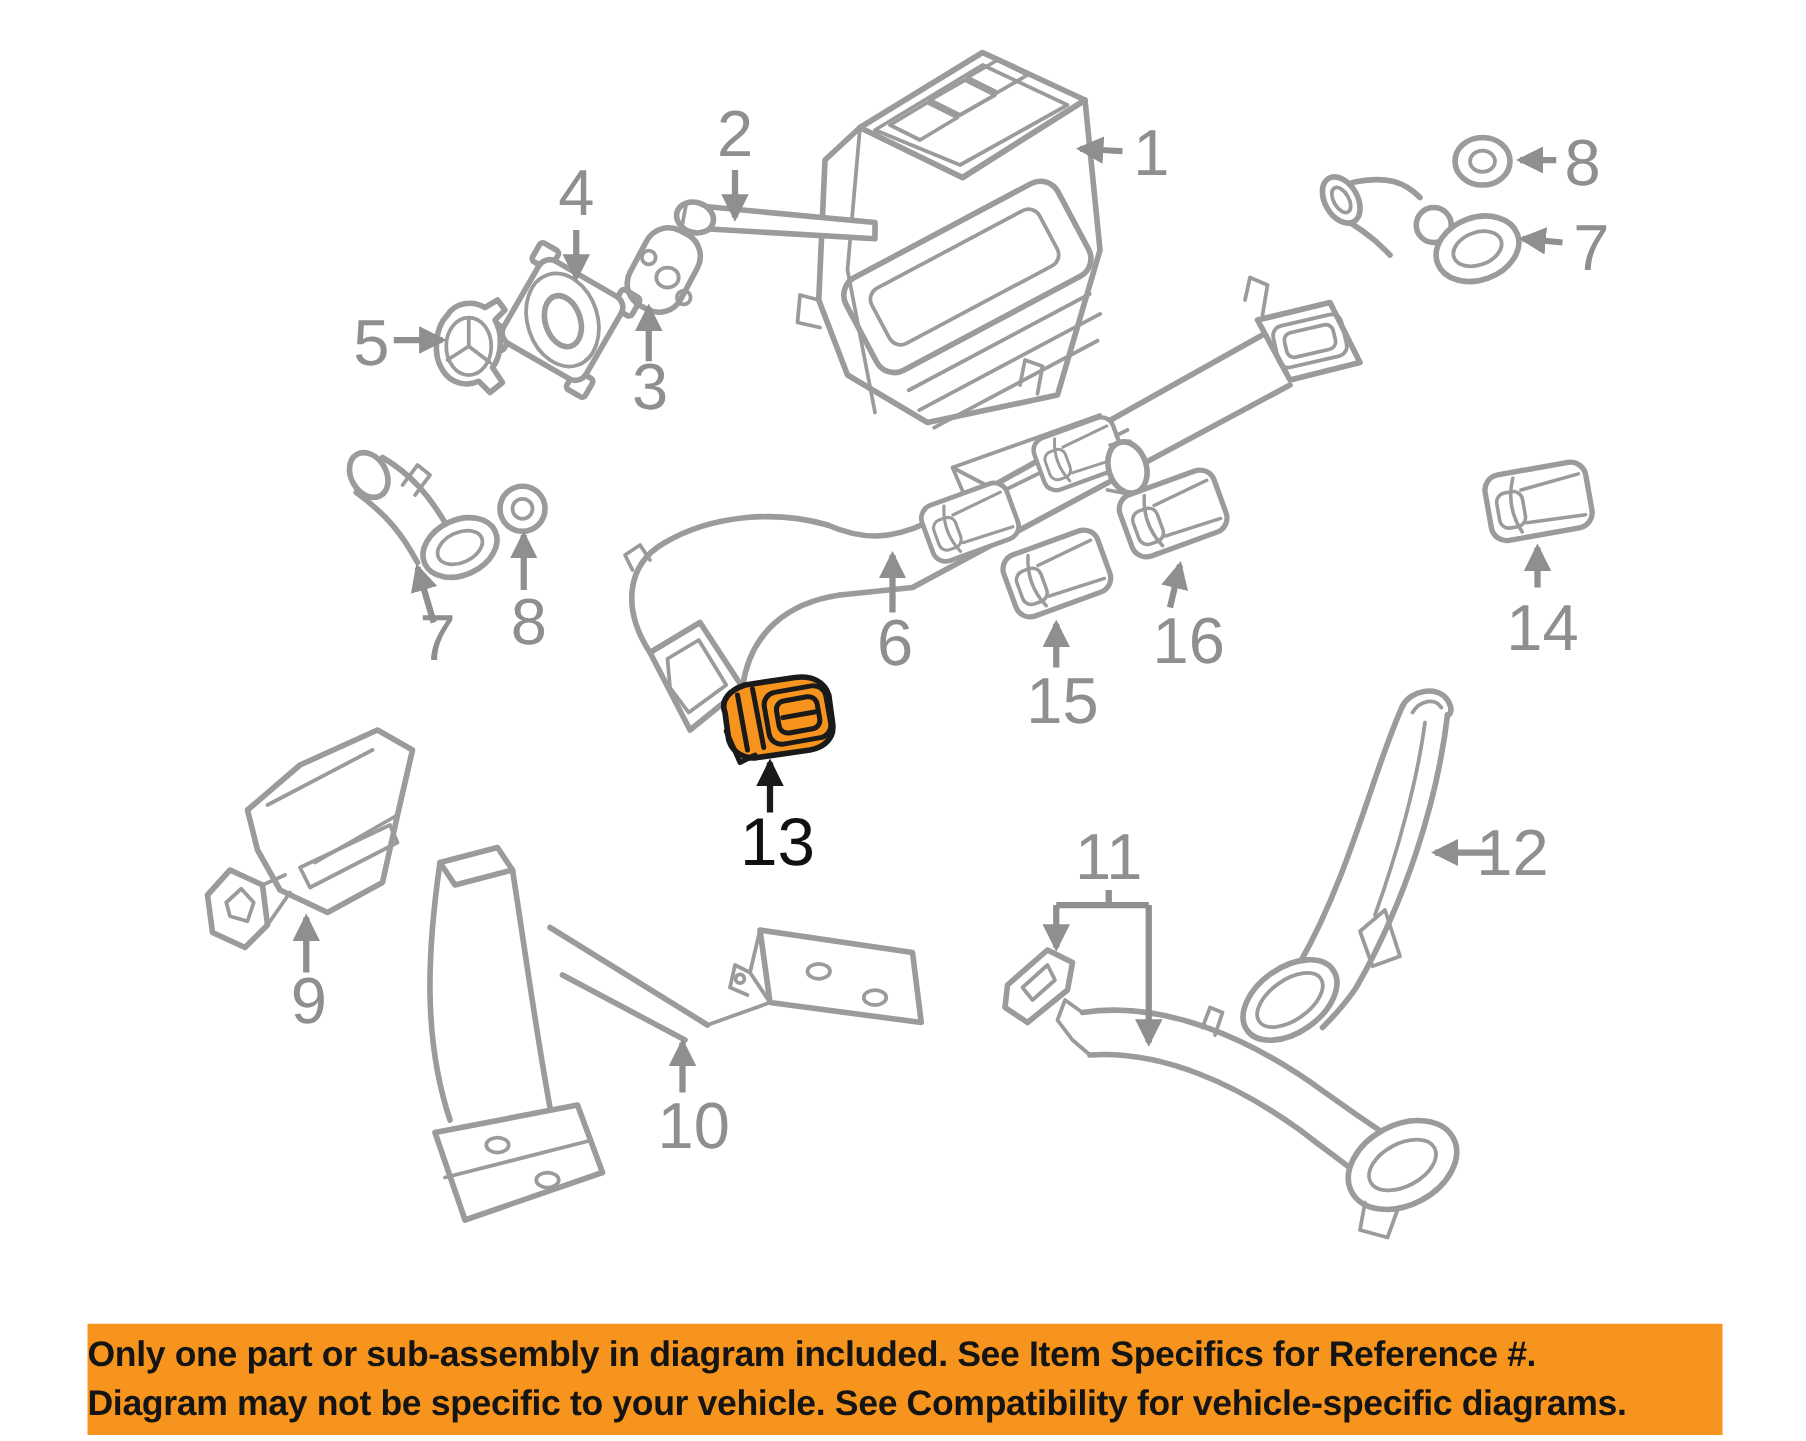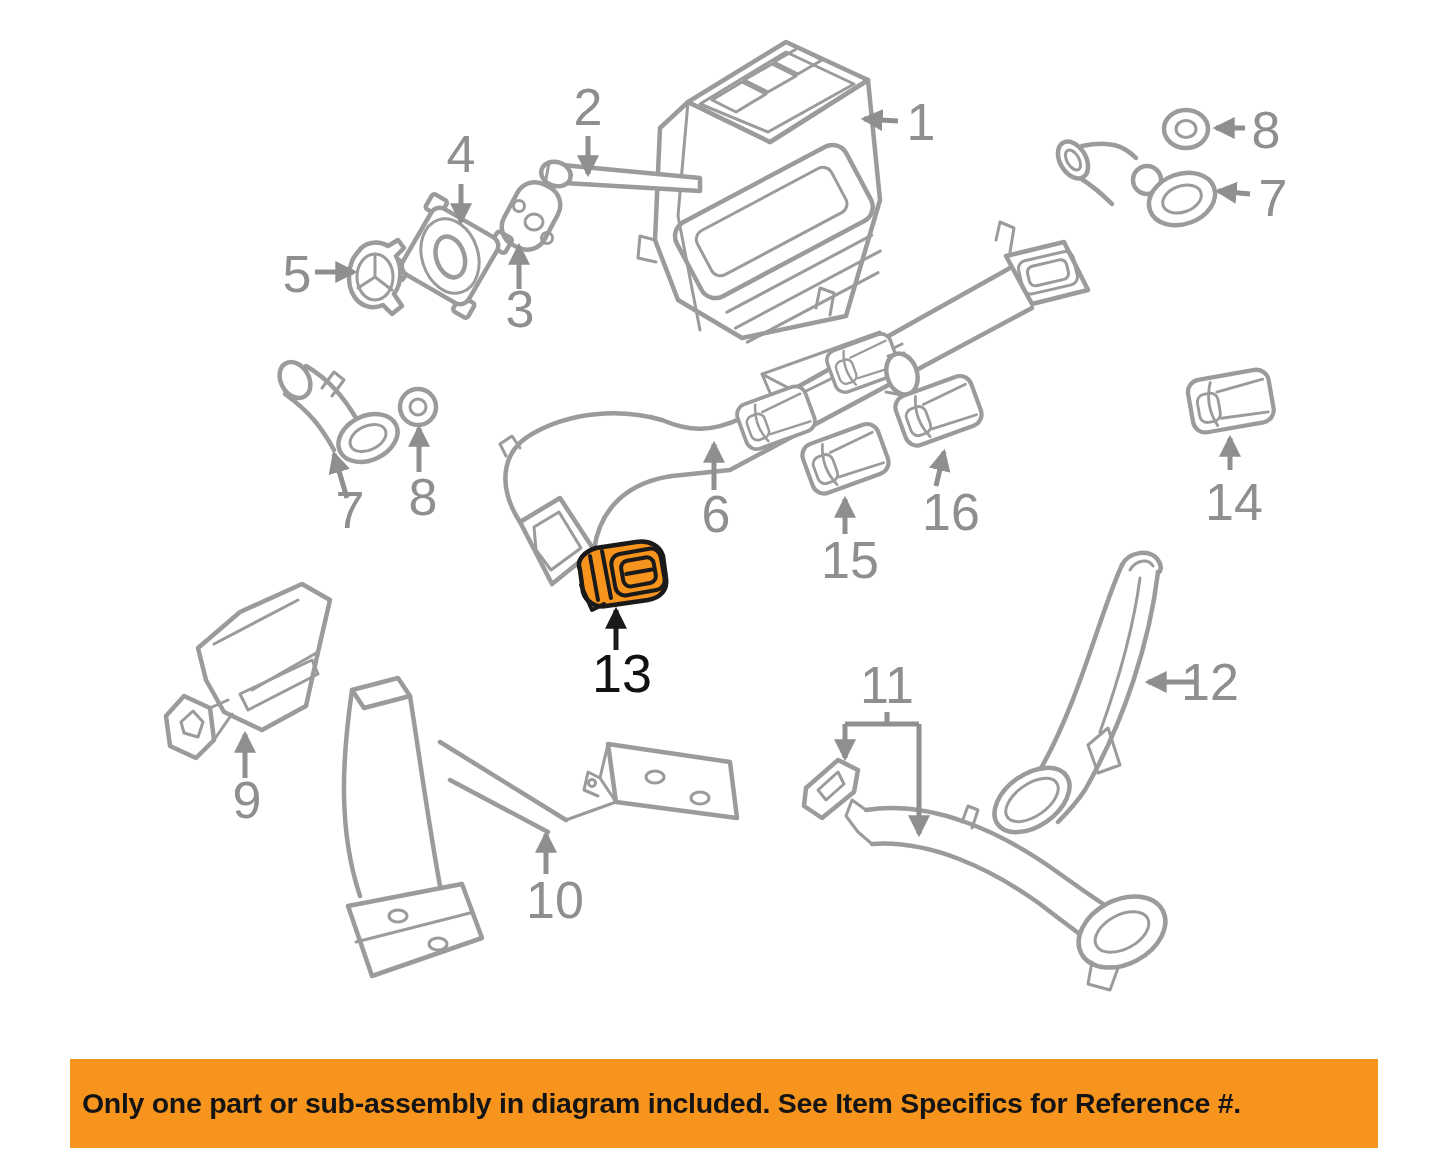--- a/index.html
+++ b/index.html
@@ -10,21 +10,21 @@
   .lnthin{fill:none;stroke:#9b9b9b;stroke-width:3;stroke-linejoin:round;stroke-linecap:round;}
   .fw{fill:#ffffff;stroke:#9b9b9b;stroke-width:4.5;stroke-linejoin:round;stroke-linecap:round;}
   .arrow{fill:none;stroke:#8f8f8f;stroke-width:5;stroke-linecap:butt;}
   .arrowB{fill:none;stroke:#1a1a1a;stroke-width:5;stroke-linecap:butt;}
   .num{font-family:"Liberation Sans",sans-serif;font-size:52px;fill:#8f8f8f;text-anchor:middle;}
   .numB{font-family:"Liberation Sans",sans-serif;font-size:54px;fill:#111111;text-anchor:middle;}
   .hl{stroke:#1a1a1a;stroke-width:4.5;stroke-linejoin:round;stroke-linecap:round;}
   .hlline{fill:none;stroke:#1a1a1a;stroke-width:4;stroke-linejoin:round;stroke-linecap:round;}
   .banner{position:absolute;left:70px;top:1059px;width:1308px;height:89px;
           display:flex;flex-direction:column;justify-content:center;
-          padding-left:12px;box-sizing:border-box;}
+          padding-left:0;box-sizing:border-box;}
   .banner div{font-weight:bold;font-size:28.5px;line-height:39px;letter-spacing:-0.3px;}
 </style>
 </head>
 <body>
 
 <div class="page">
 
 <svg width="1445" height="1050" viewBox="0 0 1445 1050">
   <defs>
     <marker id="arrG" viewBox="0 0 10 10" refX="8.5" refY="5" markerWidth="4.4" markerHeight="4.4" orient="auto">
@@ -260,15 +260,16 @@
     <text class="num" x="1210" y="700">12</text>
     <text class="numB" x="622" y="692">13</text>
     <text class="num" x="1234" y="520">14</text>
     <text class="num" x="850" y="578">15</text>
     <text class="num" x="951" y="530">16</text>
   </g>
 </svg>
 
   <div class="banner" style="background-color: rgb(247, 148, 29); color: rgb(20, 20, 20);">
     <div>Only one part or sub-assembly in diagram included. See Item Specifics for Reference #.</div>
+    <div>Diagram may not be specific to your vehicle. See Compatibility for vehicle-specific diagrams.</div>
   </div>
 
 </div>
 
 </body></html>

